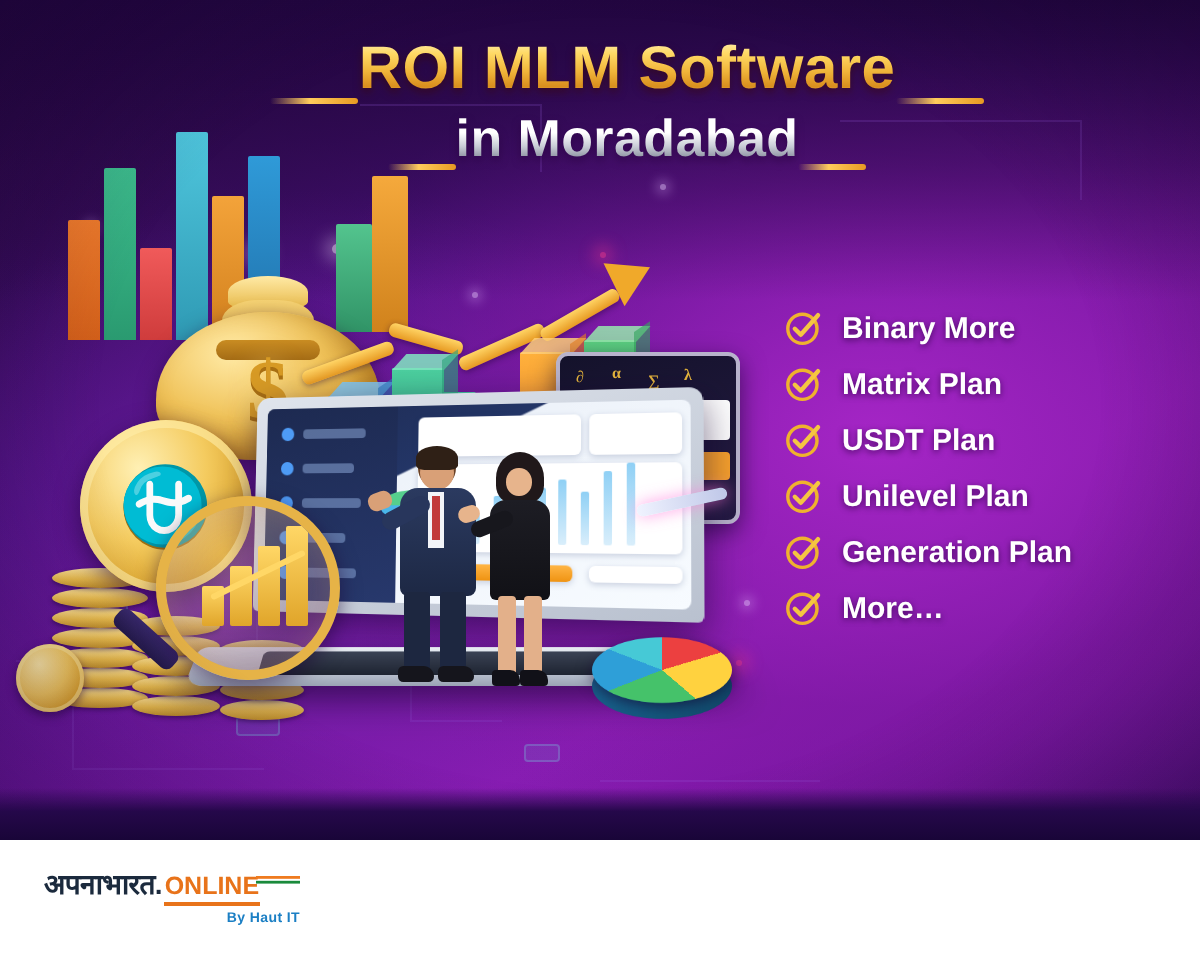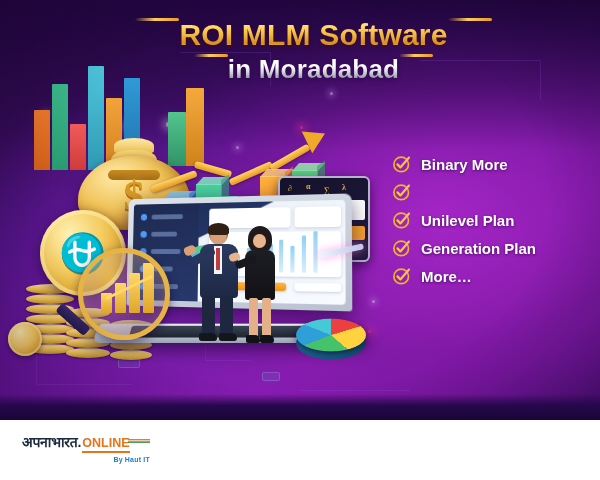--- a/index.html
+++ b/index.html
@@ -241,21 +241,21 @@
   .pie3d .depth {
     position:absolute; left:0; top:8px; width:100%; height:100%;
     border-radius:50%; transform:rotateX(62deg);
     background:linear-gradient(90deg,#1f7fb8,#17608c);
     filter:brightness(.75);
   }
 
   
   .headline { position:absolute; left:0; top:18px; width:600px; text-align:center; }
   .hl-row {
-    display:flex; align-items:flex-start; justify-content:center; margin-left:27px;
+    display:flex; align-items:flex-end; justify-content:center; margin-left:27px;
   }
   .hl-row.r2 { margin-top:2px; }
   .dash {
     height:3px; border-radius:2px;
     background:linear-gradient(90deg, rgba(255,190,60,0), #ffc martial 50%, rgba(255,190,60,0));
     background:linear-gradient(90deg, rgba(255,190,60,0) 0%, #ffcc5c 45%, #e79a22 100%);
   }
   .dash.left  { width:44px; background:linear-gradient(270deg, #e79a22 0%, #ffcc5c 55%, rgba(255,190,60,0) 100%); }
   .dash.right { width:44px; }
   .dash.l2 { width:34px; background:linear-gradient(270deg, #e79a22 0%, #ffcc5c 55%, rgba(255,190,60,0) 100%); }
@@ -561,28 +561,38 @@
     <div class="feat">
       <span class="tick">
         <svg width="20" height="20" viewBox="0 0 20 20">
           <circle cx="9.2" cy="10.4" r="7.3" fill="none" stroke="#efb22e" stroke-width="1.7"></circle>
           <path d="M5.4 10.4 L8.4 13.4 L17 3.6" fill="none" stroke="#f5c542" stroke-width="2.2" stroke-linecap="round" stroke-linejoin="round"></path>
         </svg>
       </span>
       <span class="feat-label">Binary More</span>
     </div>
 
-
     <div class="feat">
       <span class="tick">
         <svg width="20" height="20" viewBox="0 0 20 20">
           <circle cx="9.2" cy="10.4" r="7.3" fill="none" stroke="#efb22e" stroke-width="1.7"></circle>
           <path d="M5.4 10.4 L8.4 13.4 L17 3.6" fill="none" stroke="#f5c542" stroke-width="2.2" stroke-linecap="round" stroke-linejoin="round"></path>
         </svg>
       </span>
+      <span class="feat-label">Matrix Plan</span>
+    </div>
+
+    <div class="feat">
+      <span class="tick">
+        <svg width="20" height="20" viewBox="0 0 20 20">
+          <circle cx="9.2" cy="10.4" r="7.3" fill="none" stroke="#efb22e" stroke-width="1.7"></circle>
+          <path d="M5.4 10.4 L8.4 13.4 L17 3.6" fill="none" stroke="#f5c542" stroke-width="2.2" stroke-linecap="round" stroke-linejoin="round"></path>
+        </svg>
+      </span>
+      <span class="feat-label">USDT Plan</span>
     </div>
 
     <div class="feat">
       <span class="tick">
         <svg width="20" height="20" viewBox="0 0 20 20">
           <circle cx="9.2" cy="10.4" r="7.3" fill="none" stroke="#efb22e" stroke-width="1.7"></circle>
           <path d="M5.4 10.4 L8.4 13.4 L17 3.6" fill="none" stroke="#f5c542" stroke-width="2.2" stroke-linecap="round" stroke-linejoin="round"></path>
         </svg>
       </span>
       <span class="feat-label">Unilevel Plan</span>

